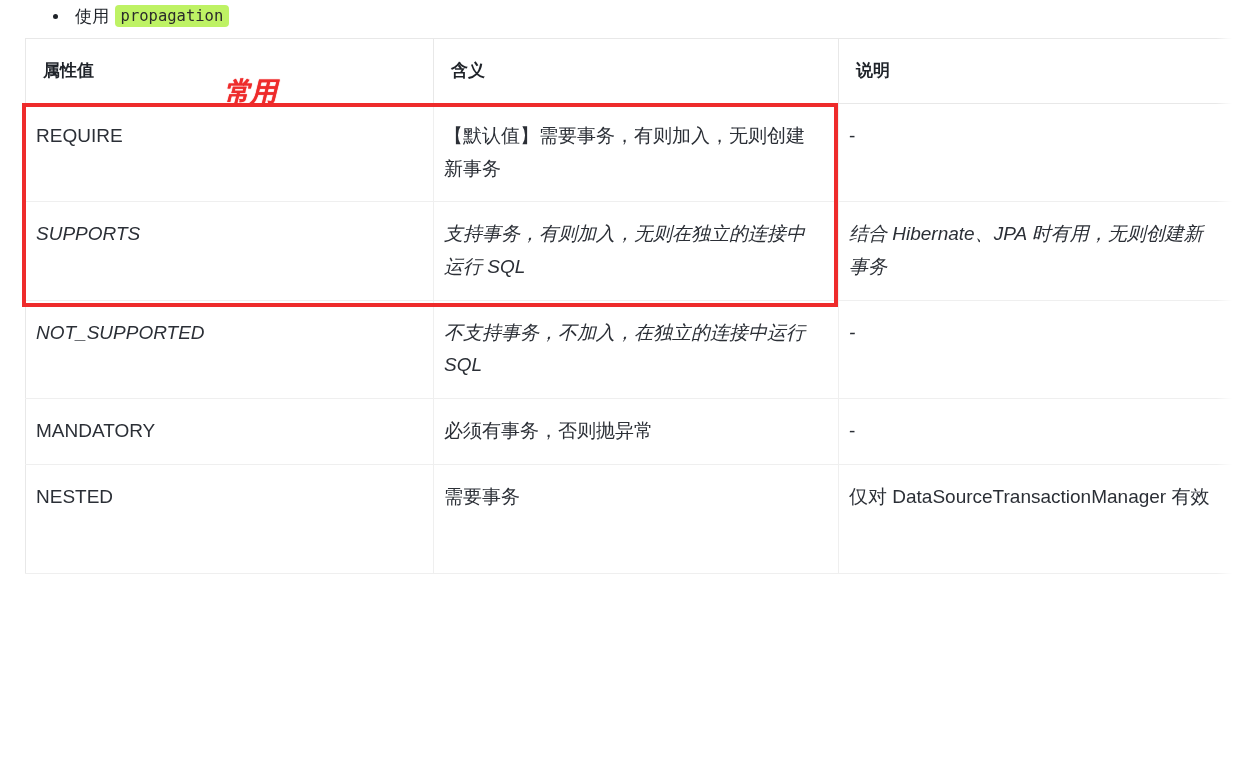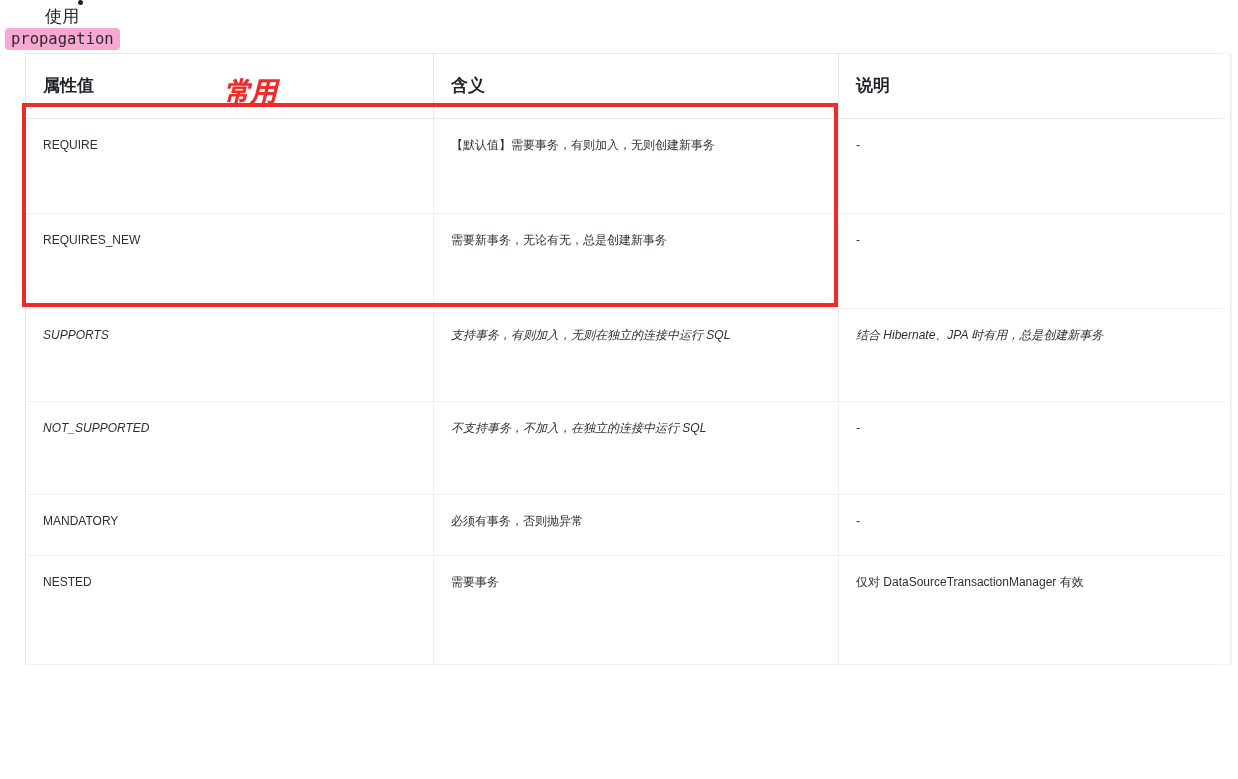--- a/index.html
+++ b/index.html
@@ -20,35 +20,34 @@
   .bullet-line {
     position: absolute;
     left: 0;
     top: 0;
     height: 32px;
     display: flex;
     align-items: center;
     font-size: 17px;
     color: #1f2329;
     white-space: nowrap;
-    flex-direction: column;
   }
   .bullet-dot {
     width: 5px;
     height: 5px;
     border-radius: 50%;
     background: #1f2329;
     margin-left: 53px;
     margin-right: 17px;
     flex: 0 0 auto;
   }
   .bullet-text { letter-spacing: .3px; }
   code.inline-code {
     font-family: "DejaVu Sans Mono", "Liberation Mono", monospace;
-    background: #f9a8d4;
+    background: #bef264;
     border-radius: 4px;
     padding: 2px 6px;
     font-size: 15.5px;
     color: #2b2b2b;
     margin: 0 5px;
     letter-spacing: 0;
   }
 
   
   .table-wrap {
@@ -58,45 +57,44 @@
     width: 1207px;
     height: 741px;
     overflow: hidden;
   }
   table.prop-table {
     border-collapse: collapse;
     table-layout: fixed;
     width: 1207px;
     border-top: 1px solid #e8e8e8;
     border-left: 1px solid #e8e8e8;
-    border-right: 6px solid #0f172a;
-    margin-top: 15px;
+    border-right: 1px solid #0f172a;
   }
   table.prop-table col.c1 { width: 408px; }
   table.prop-table col.c2 { width: 405px; }
   table.prop-table col.c3 { width: 394px; }
 
   table.prop-table th {
     text-align: left;
     font-size: 17px;
     font-weight: 700;
     color: #1f2329;
     padding: 20px 16px 20px 17px;
     border-bottom: 1px solid #e8e8e8;
     border-right: 1px solid #e8e8e8;
     vertical-align: top;
     height: 24px;
     box-sizing: content-box;
   }
   table.prop-table td {
     text-align: left;
-    font-size: 12px;
+    font-size: 19px;
     font-weight: 400;
     color: #2b2f36;
-    padding: 16px 16px 16px 17px;
+    padding: 16px 16px 16px 10px;
     border-bottom: 1px solid #efefef;
     border-right: 1px solid #efefef;
     vertical-align: top;
     line-height: 1.72;
     word-break: break-word;
   }
   table.prop-table th:last-child,
   table.prop-table td:last-child { border-right: none; }
 
   .r-tall td  { height: 62px; }
@@ -162,29 +160,24 @@
         <th>含义</th>
         <th>说明</th>
       </tr>
     </thead>
     <tbody>
       <tr class="r-tall">
         <td>REQUIRE</td>
         <td>【默认值】需要事务，有则加入，无则创建新事务</td>
         <td>-</td>
       </tr>
-      <tr class="r-tall">
-        <td>REQUIRES_NEW</td>
-        <td>需要新事务，无论有无，总是创建新事务</td>
-        <td>-</td>
-      </tr>
       <tr class="r-mid">
         <td>SUPPORTS</td>
         <td>支持事务，有则加入，无则在独立的连接中运行 SQL</td>
-        <td>结合 Hibernate、JPA 时有用，总是创建新事务</td>
+        <td>结合 Hibernate、JPA 时有用，无则创建新事务</td>
       </tr>
       <tr class="r-mid">
         <td>NOT_SUPPORTED</td>
         <td>不支持事务，不加入，在独立的连接中运行 SQL</td>
         <td>-</td>
       </tr>
       <tr class="r-short">
         <td>MANDATORY</td>
         <td>必须有事务，否则抛异常</td>
         <td>-</td>

